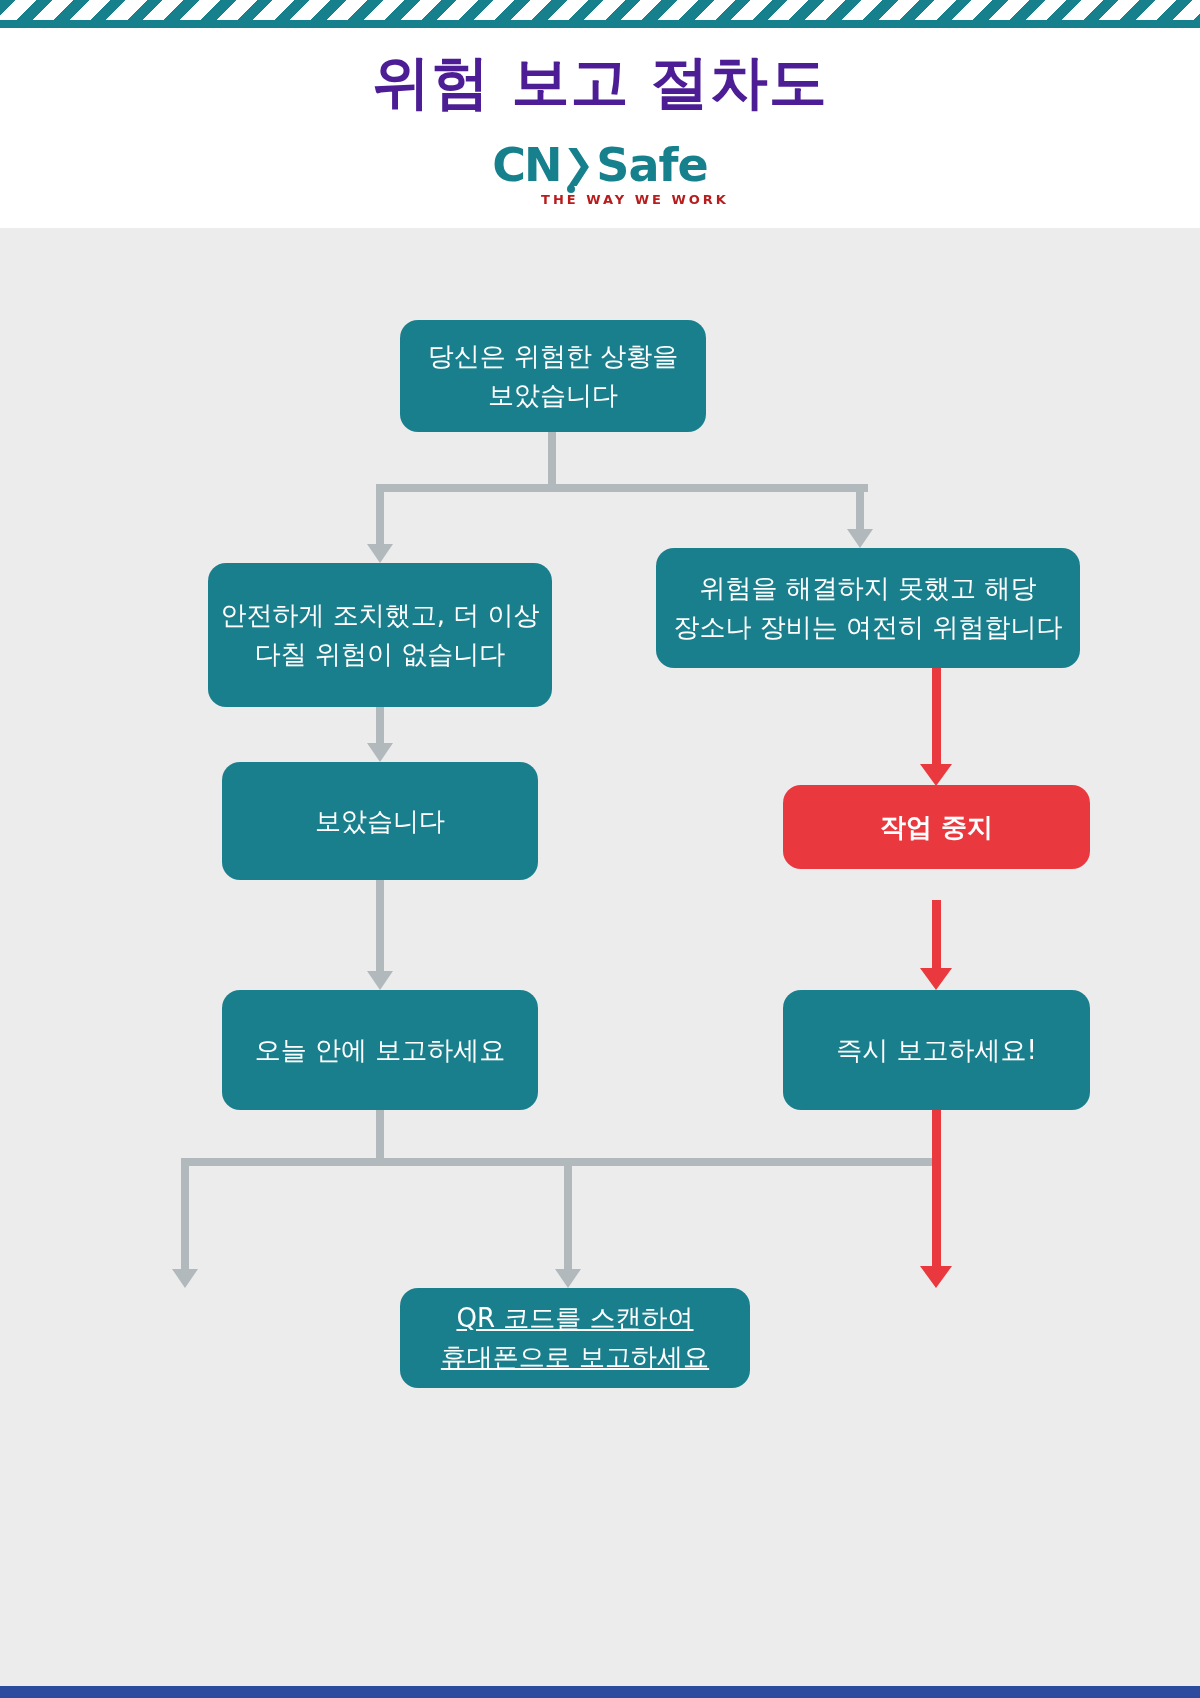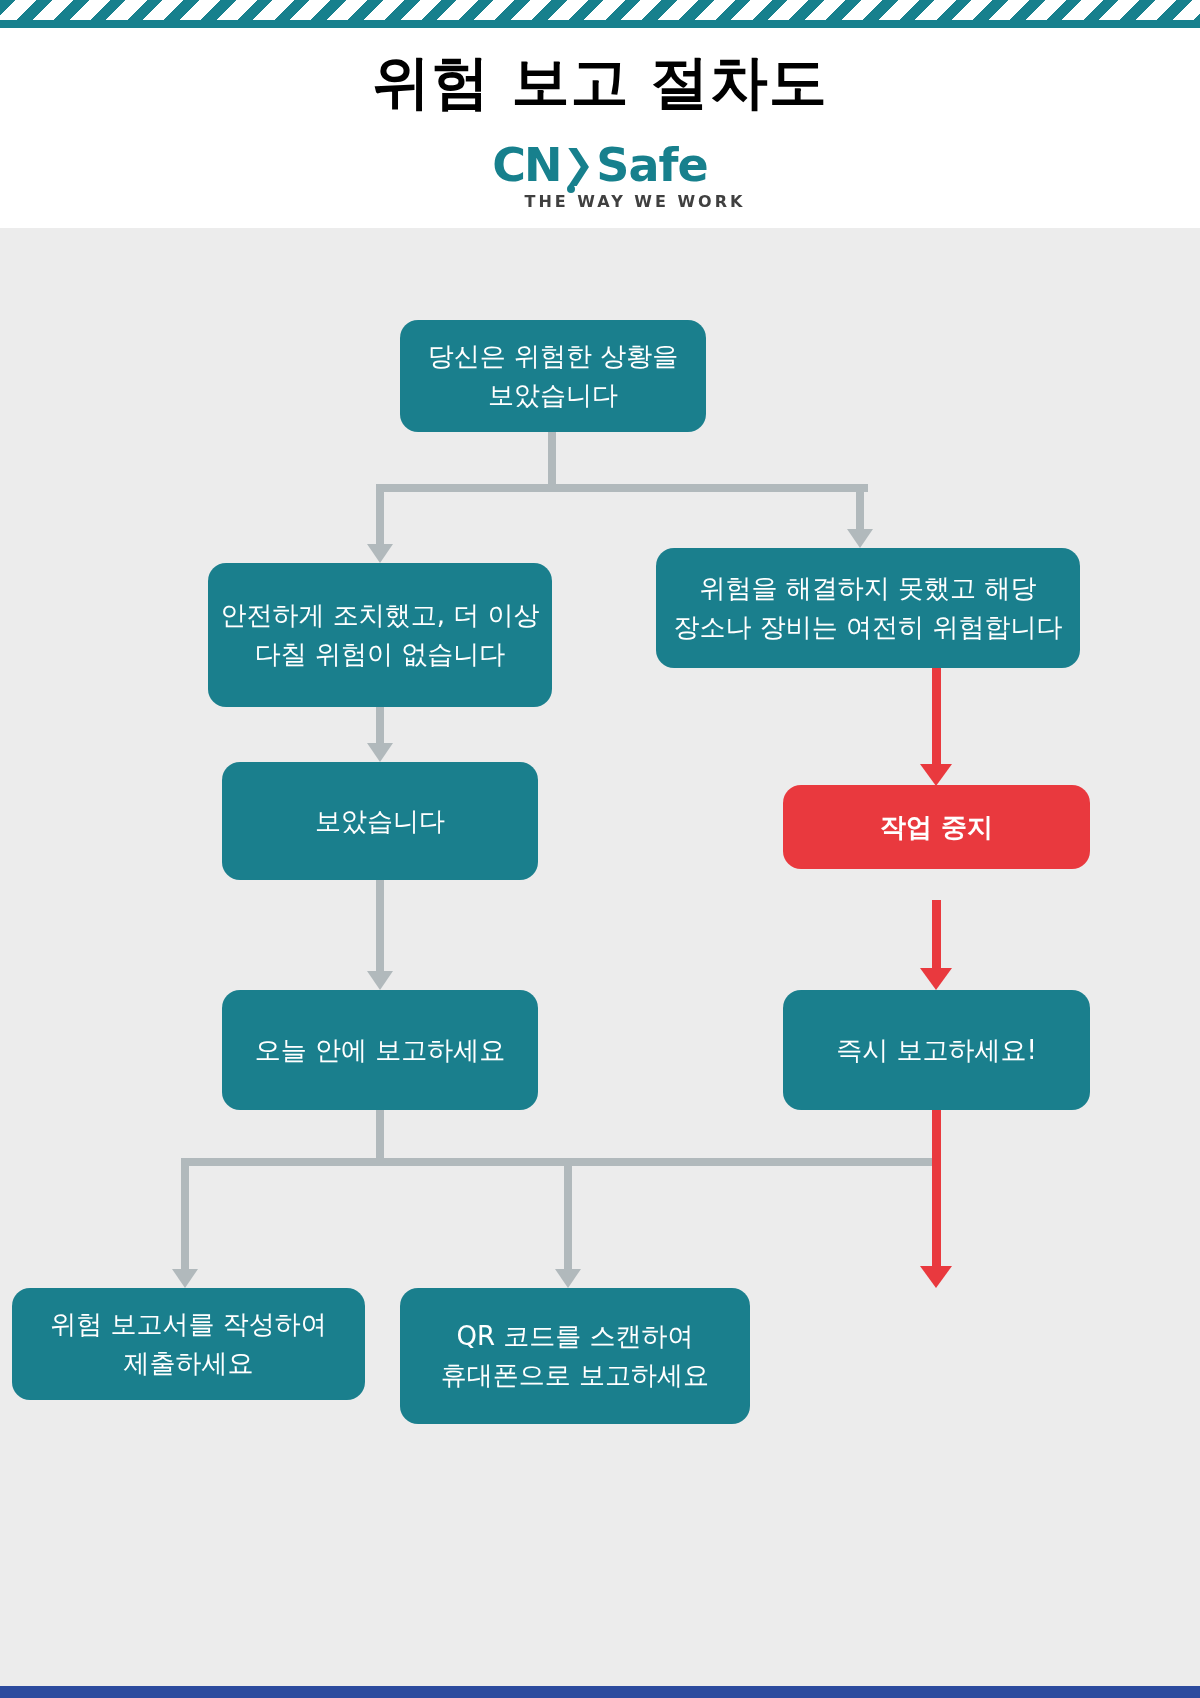--- a/index.html
+++ b/index.html
@@ -5,28 +5,28 @@
   html,body{margin:0;padding:0;}
   body{font-family:"DejaVu Sans","Liberation Sans",sans-serif;background:#ffffff;}
   .page{position:relative;width:1200px;height:1698px;background:#ececec;overflow:hidden;margin:0 auto;}
 
   
   .header{position:absolute;top:0;left:0;width:1200px;height:228px;background:#ffffff;}
   .stripes{position:absolute;top:0;left:0;width:1200px;height:20px;
     background:repeating-linear-gradient(135deg,#17808d 0 11px,#ffffff 11px 26px);}
   .teal-band{position:absolute;top:20px;left:0;width:1200px;height:8px;background:#17808d;}
   .page-title{position:absolute;top:44px;left:0;width:1200px;text-align:center;
-    color:#000000;font-size:58px;font-weight:800;letter-spacing:1px;}
+    color:#4c1d95;font-size:58px;font-weight:800;letter-spacing:1px;}
   .logo{position:absolute;top:142px;left:0;width:1200px;text-align:center;color:#17808d;}
   .logo-row{display:inline-flex;align-items:center;justify-content:center;line-height:1;}
   .logo-cn{font-size:46px;font-weight:800;letter-spacing:-2px;}
   .logo-chevron{font-size:38px;font-weight:800;margin:0 2px;position:relative;top:-1px;}
   .logo-dot{position:absolute;left:4px;bottom:-10px;width:8px;height:8px;border-radius:50%;background:#17808d;}
   .logo-safe{font-size:46px;font-weight:800;letter-spacing:-1px;}
-  .logo-tagline{display:block;margin-top:4px;padding-left:70px;color:#404040;font-size:16px;
+  .logo-tagline{display:block;margin-top:4px;padding-left:70px;color:#b91c1c;font-size:13px;
     font-weight:600;letter-spacing:3px;}
 
   
   .node{position:absolute;background:#1a7f8d;color:#ffffff;border-radius:18px;
     display:flex;align-items:center;justify-content:center;text-align:center;
     font-size:26px;line-height:1.5;white-space:pre-line;padding:4px 10px;box-sizing:border-box;}
   .node.red{background:#e9393e;font-weight:700;}
 
   
   .line{position:absolute;background:#b1b9bc;}
@@ -93,21 +93,19 @@
 장소나 장비는 여전히 위험합니다</div>
 
   <div class="node" style="left:222px;top:762px;width:316px;height:118px;">보았습니다</div>
 
   <div class="node red" style="left:783px;top:785px;width:307px;height:84px;">작업 중지</div>
 
   <div class="node" style="left:222px;top:990px;width:316px;height:120px;">오늘 안에 보고하세요</div>
 
   <div class="node" style="left:783px;top:990px;width:307px;height:120px;">즉시 보고하세요!</div>
 
-  <div class="node" style="left:12px;top:1288px;width:353px;height:112px;">위험 보고서를 작성하여
-제출하세요</div>
 
-  <div class="node" style="left:400px;top:1288px;width:350px;height:136px;">QR 코드를 스캔하여
+  <div class="node" style="left:400px;top:1288px;width:350px;height:100px;text-decoration:underline;">QR 코드를 스캔하여
 휴대폰으로 보고하세요</div>
 
 
   <div class="footer-bar"></div>
 </div>
 
 </body></html>

